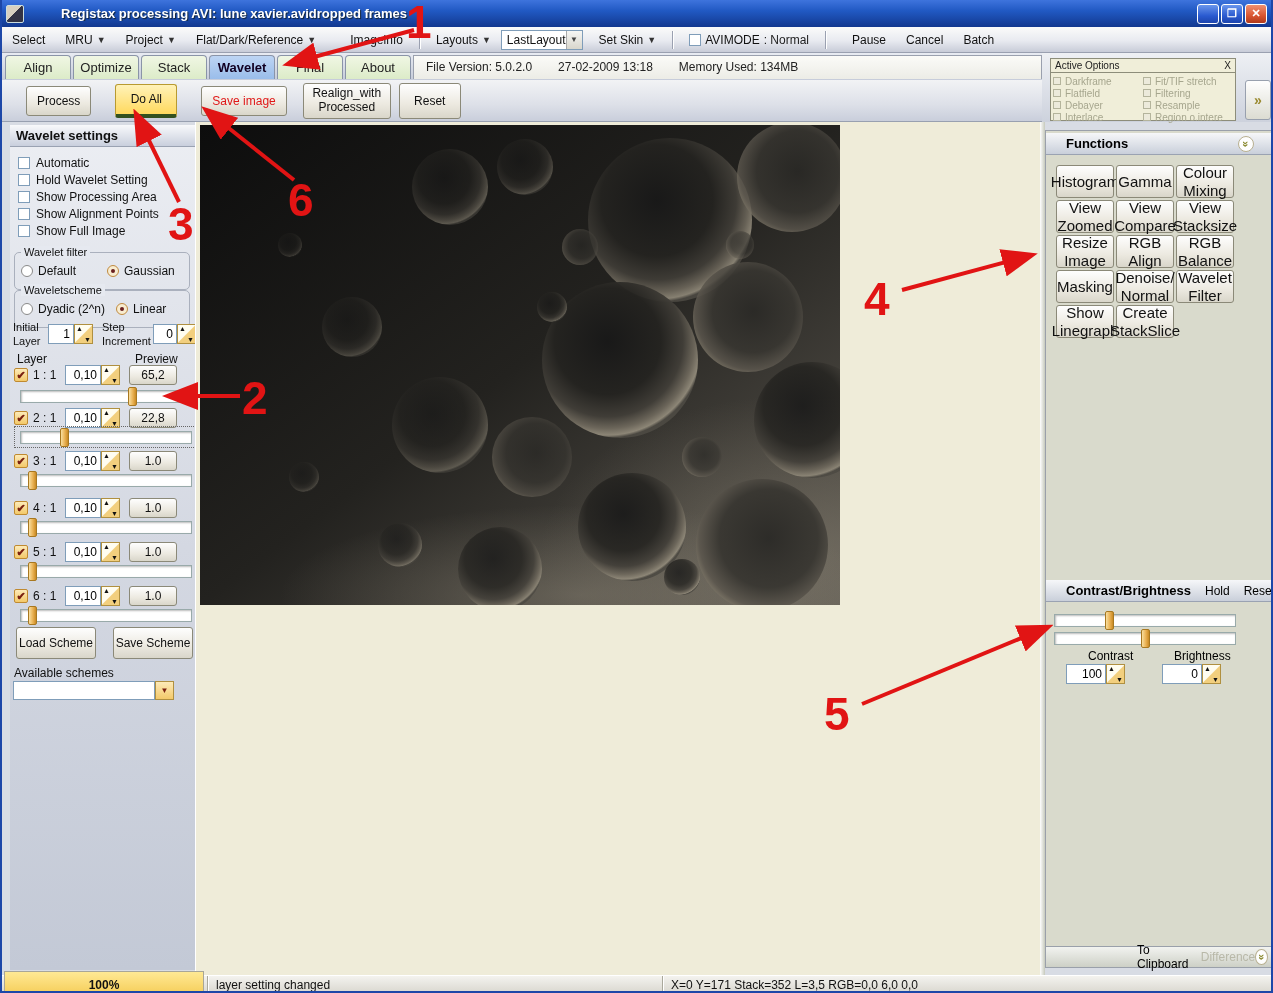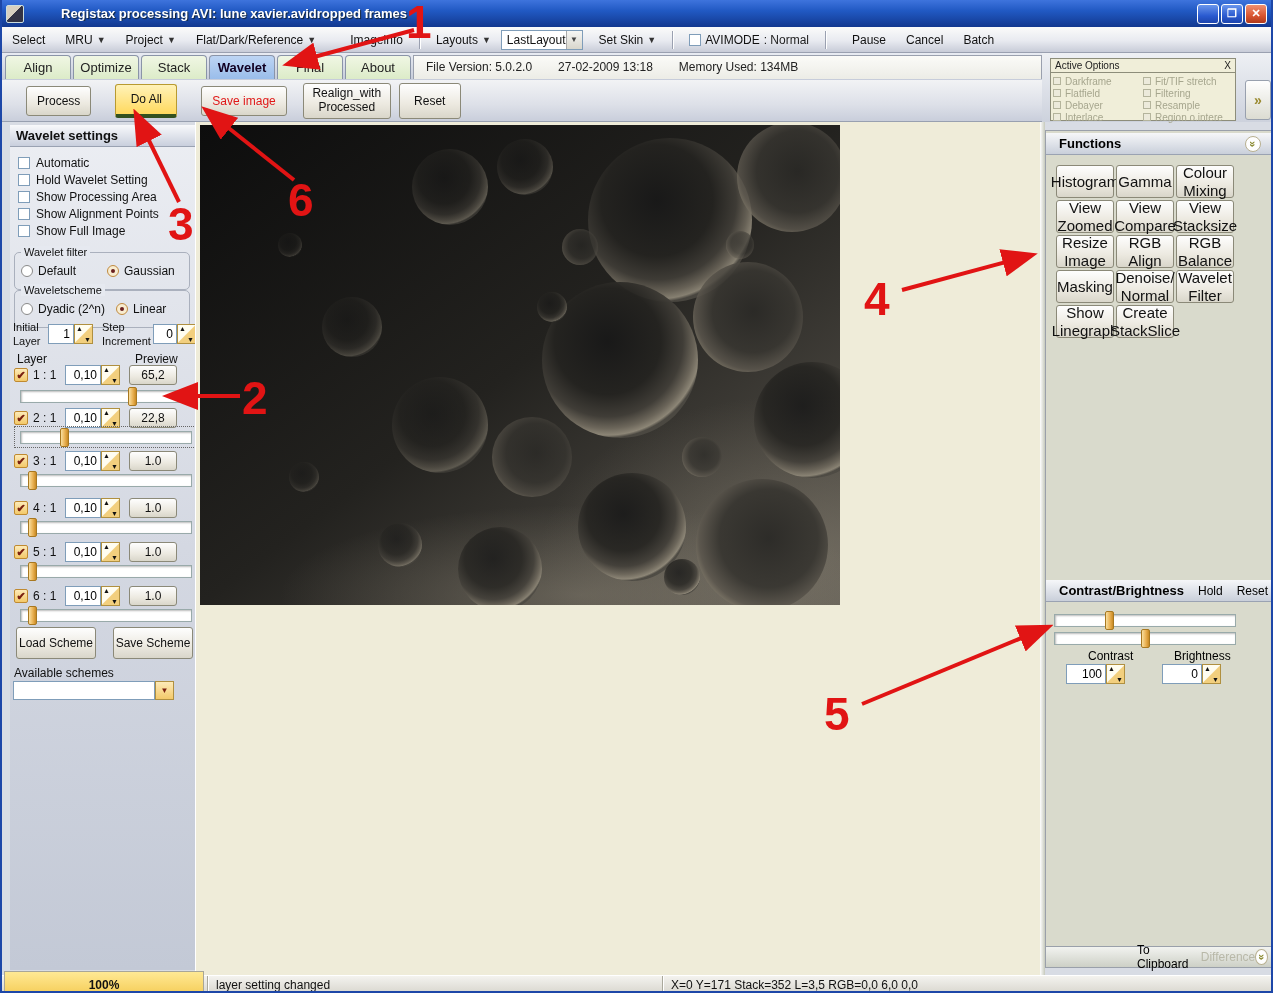--- a/index.html
+++ b/index.html
@@ -123,21 +123,21 @@
     background:#efecd9; border-left:1px solid #fff; }
   .moonwrap { position:absolute; left:4px; top:3px; width:640px; height:480px; }
   .vsplit { position:absolute; left:1038px; top:122px; width:5px; height:853px;
     background:linear-gradient(90deg,#fff,#c6c9bc); }
 
   
   .rightpanel { position:absolute; left:1043px; top:130px; width:230px; height:838px;
     background:#d9dacc; border:1px solid #9aa0aa; font-size:12px; }
   .rp-header { position:absolute; left:0; width:100%; height:22px;
     background:linear-gradient(180deg,#f6f7f9,#c9cfda); border-bottom:1px solid #9aa2b2;
-    display:flex; align-items:center; padding:0 13px; font-weight:bold; font-size:13px; }
+    display:flex; align-items:center; padding:0 20px; font-weight:bold; font-size:13px; }
   .chev-circle { margin-left:auto; width:16px; height:16px; border-radius:50%; background:#fefefe;
     border:1px solid #b8b090; display:flex; align-items:center; justify-content:center; }
   .chev-circle span { transform:rotate(90deg); font-size:11px; color:#8a8a30; font-weight:bold; }
   .fn-btn { position:absolute; width:58px; height:33px; line-height:1.15; font-size:15px; padding:1px; }
   .cb-link { font-weight:normal; font-size:12px; margin-left:14px; }
   .clipbar { position:absolute; left:0; bottom:0; width:100%; height:21px;
     background:linear-gradient(180deg,#f2f3f0,#cdd0c6); border-top:1px solid #9aa0aa;
     display:flex; align-items:center; font-size:12px; padding:0 6px; }
   .clip-label { margin-left:85px; }
   .clip-diff { margin-left:12px; color:#b8b8a8; }

